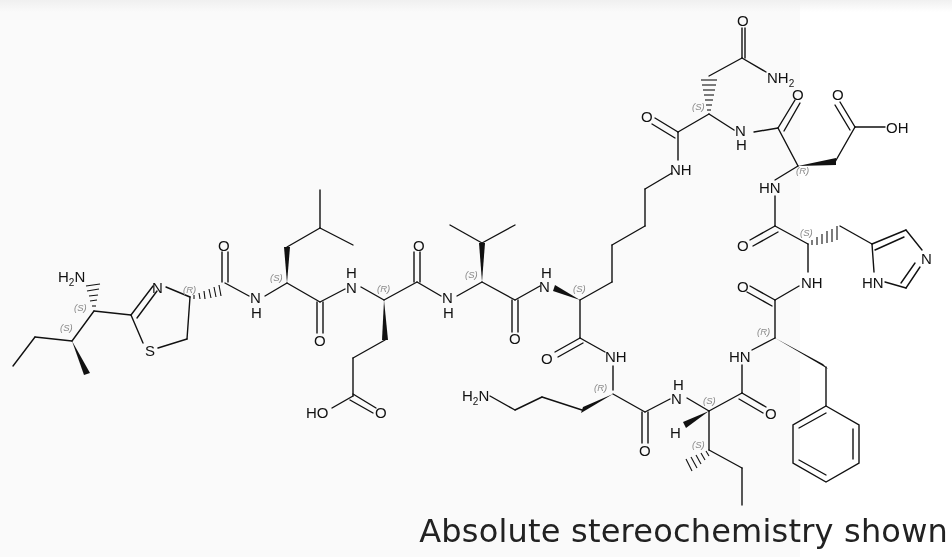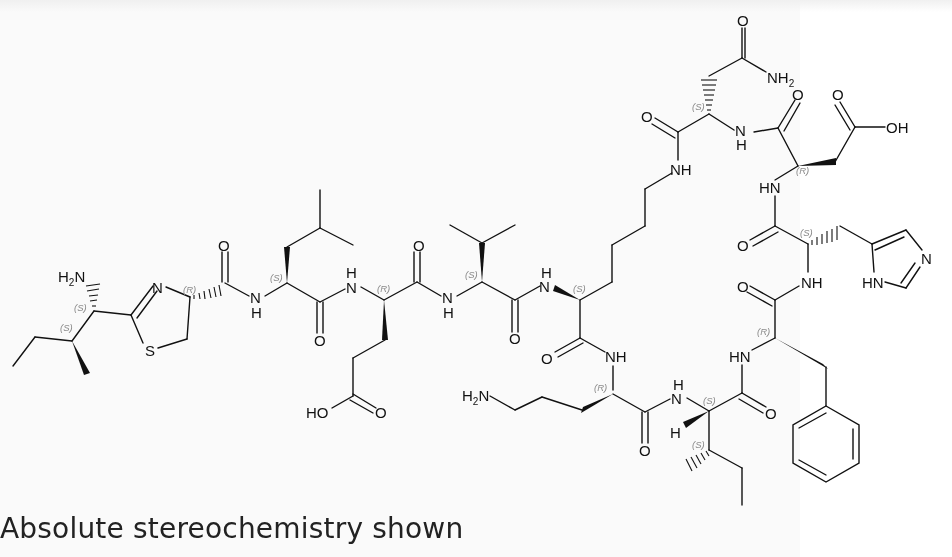--- a/index.html
+++ b/index.html
@@ -18,22 +18,22 @@
     background: linear-gradient(#f0f0f0, rgba(255,255,255,0));
   }
   svg.structure { position: absolute; left: 0; top: 0; }
   svg .bond { stroke: #111; stroke-width: 1.4; fill: none; stroke-linecap: round; }
   svg .wedge { fill: #111; stroke: none; }
   svg .hash { stroke: #111; stroke-width: 1.1; }
   svg .atom { font-family: "Liberation Sans", sans-serif; font-size: 15px; fill: #111; }
   svg .sub { font-size: 10px; }
   svg .stereo { font-family: "Liberation Sans", sans-serif; font-size: 9.5px; font-style: italic; fill: #8a8a8a; }
   .caption {
-    position: absolute; left: 0; width: 948px; top: 512px; text-align: left;
-    font-family: "DejaVu Sans", sans-serif; font-size: 28px; color: #222;
+    position: absolute; left: 0; width: 948px; top: 512px; text-align: right;
+    font-family: "DejaVu Sans", sans-serif; font-size: 32px; color: #222;
     letter-spacing: 0.2px;
   }
 </style>
 </head>
 <body>
 
 <div class="panel"></div>
 <div class="topshade"></div>
 
 <svg class="structure" width="952" height="557" viewBox="0 0 952 557">

